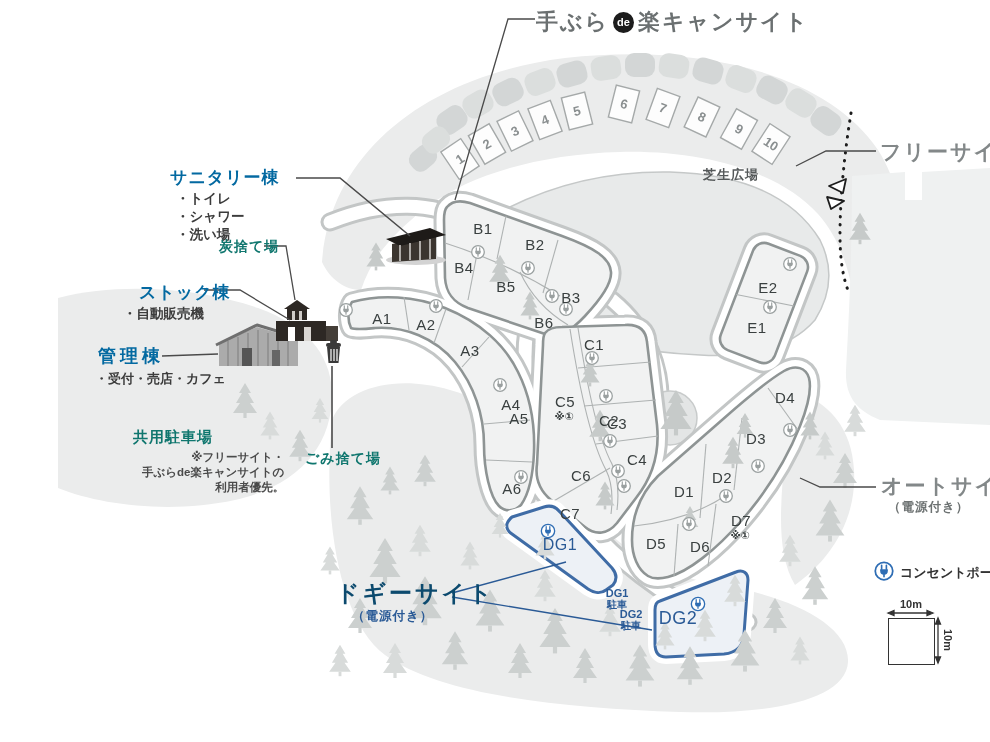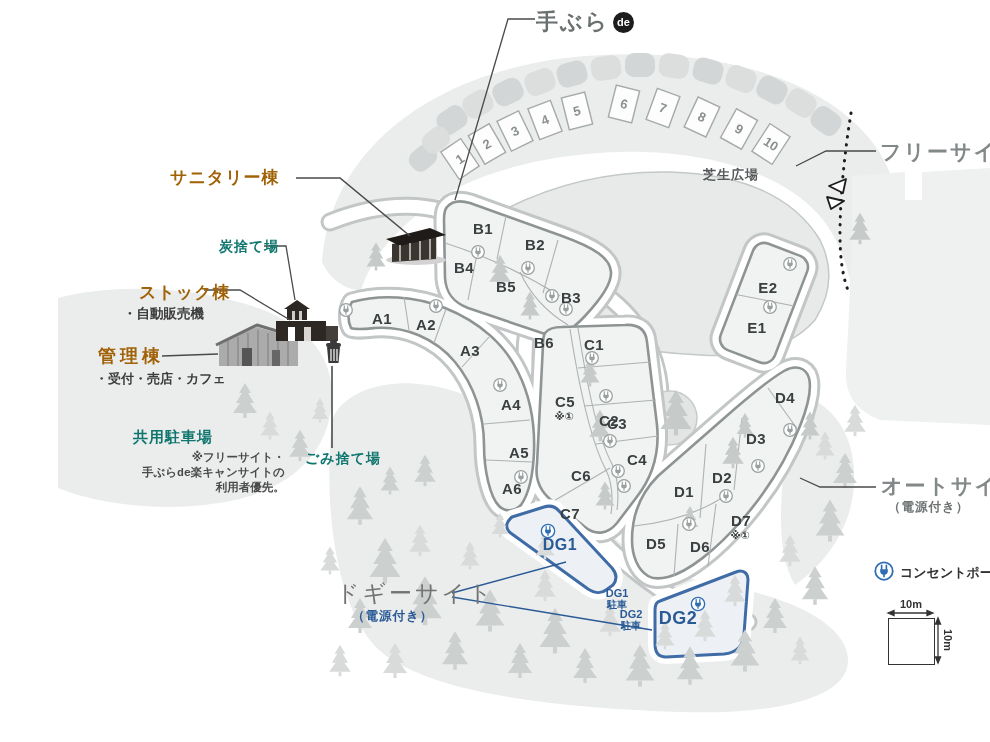--- a/index.html
+++ b/index.html
@@ -3,32 +3,32 @@
 <meta charset="utf-8">
 <style>
   html,body{margin:0;padding:0;background:#fff;}
   #stage{
     position:relative;width:990px;height:742px;background:#ffffff;overflow:hidden;
     font-family:"Liberation Sans","DejaVu Sans",sans-serif;color:#2f2f2f;
   }
   #map-svg{position:absolute;left:0;top:0;}
   .lbl{position:absolute;transform:translate(-50%,-50%);white-space:nowrap;}
   .lbl-left{position:absolute;white-space:nowrap;}
-  .site-label{font-size:15px;font-weight:700;color:#3a4040;letter-spacing:.5px;}
+  .site-label{font-size:15px;font-weight:400;color:#3a4040;letter-spacing:.5px;}
   .site-note{font-size:10.5px;font-weight:700;color:#3a4040;}
   .tile-num{font-size:13px;font-weight:700;color:#8a8f90;}
   .big-heading{font-size:21px;font-weight:900;color:#838889;letter-spacing:2px;}
   .sub-paren{font-size:12.5px;font-weight:700;color:#6d7272;letter-spacing:1px;}
-  .fac-title{font-size:17px;font-weight:900;color:#a16207;letter-spacing:1px;}
+  .fac-title{font-size:17px;font-weight:900;color:#0369a1;letter-spacing:1px;}
   .fac-item{font-size:13.5px;font-weight:600;color:#3c3c3c;line-height:18px;}
   .small-bold{font-size:14px;font-weight:800;color:#0f766e;letter-spacing:1px;}
   .note-block{font-size:11.5px;color:#4a4a4a;line-height:15px;font-weight:600;}
-  .note-block .note-line+ .note-line{padding-left:9px;font-family:Liberation Mono, monospace;}
+  .note-block .note-line+ .note-line{padding-left:9px;}
   .blue{color:#2a5a96;}
-  .doggy-heading{font-size:23px;font-weight:400;letter-spacing:3px;color:#737373;}
+  .doggy-heading{font-size:23px;font-weight:700;letter-spacing:3px;color:#0c4a6e;}
   .dg-park{font-size:11px;font-weight:800;color:#2a5a96;line-height:11px;text-align:center;}
   .dg-park .s2{font-size:10px;}
   .lawn-label{font-size:13px;font-weight:700;color:#55595a;letter-spacing:1px;}
   .legend-text{font-size:13px;font-weight:800;color:#333;}
   .scale-txt{font-size:11px;font-weight:600;color:#333;}
   .title-wrap{position:absolute;left:536px;top:7px;display:flex;align-items:center;gap:2px;text-align:center;}
   .title-part{font-size:22px;font-weight:900;color:#6b7071;letter-spacing:2px;}
   .title-circle{display:inline-flex;align-items:center;justify-content:center;width:21px;height:21px;
     border-radius:50%;background:#1c1c1c;color:#fff;font-size:11px;font-weight:800;margin:0 2px;}
   .scale-box{position:absolute;left:888px;top:618px;width:45px;height:45px;border:1.6px solid #333;background:#fff;}
@@ -342,30 +342,36 @@
     <polygon points="933,613 927,610.5 927,615.5"></polygon>
     <line x1="938" y1="620" x2="938" y2="661"></line>
     <polygon points="938,618 935.5,624 940.5,624"></polygon>
     <polygon points="938,663 935.5,657 940.5,657"></polygon>
   </g>
 </svg>
 
 <div class="title-wrap">
   <span class="title-part">手ぶら</span>
   <span class="title-circle">de</span>
+  <span class="title-part">楽キャンサイト</span>
 </div>
 
 <div class="lbl-left big-heading" style="left:880px;top:138px;">フリーサイト</div>
 <div class="lbl-left big-heading" style="left:881px;top:472px;">オートサイト</div>
 <div class="lbl-left sub-paren" style="left:888px;top:499px;">（電源付き）</div>
 
 <div class="lbl-left doggy-heading" style="left:336px;top:578px;">ドギーサイト</div>
 <div class="lbl-left sub-paren blue" style="left:352px;top:608px;">（電源付き）</div>
 
 <div class="lbl-left fac-title" style="left:170px;top:166px;">サニタリー棟</div>
+<div class="lbl-left" style="left:176px;top:190px;">
+  <div class="fac-item">・トイレ</div>
+  <div class="fac-item">・シャワー</div>
+  <div class="fac-item">・洗い場</div>
+</div>
 <div class="lbl-left small-bold" style="left:219px;top:238px;">炭捨て場</div>
 <div class="lbl-left fac-title" style="left:107px;top:281px;margin-left:32px;">ストック棟</div>
 <div class="lbl-left fac-item" style="left:112px;top:305px;margin-left:11px;">・自動販売機</div>
 <div class="lbl-left fac-title" style="left:98px;top:344px;font-size:18px;letter-spacing:4px;">管理棟</div>
 <div class="lbl-left fac-item" style="left:95px;top:370px;font-size:13px;">・受付・売店・カフェ</div>
 <div class="lbl-left small-bold" style="left:133px;top:428px;font-size:15px;">共用駐車場</div>
 <div class="lbl-left note-block" style="left:133px;top:450px;text-align:right;">
   <div class="note-line">※フリーサイト・</div>
   <div class="note-line">手ぶらde楽キャンサイトの</div>
   <div class="note-line">利用者優先。</div>
@@ -383,27 +389,27 @@
 <div class="lbl tile-num" style="left:663px;top:108px;transform:translate(-50%,-50%) rotate(20deg);">7</div>
 <div class="lbl tile-num" style="left:702px;top:117px;transform:translate(-50%,-50%) rotate(25deg);">8</div>
 <div class="lbl tile-num" style="left:739px;top:129px;transform:translate(-50%,-50%) rotate(29deg);">9</div>
 <div class="lbl tile-num" style="left:771px;top:144px;transform:translate(-50%,-50%) rotate(33deg);">10</div>
 
 <div class="lbl site-label" style="left:483px;top:228px;">B1</div>
 <div class="lbl site-label" style="left:535px;top:244px;">B2</div>
 <div class="lbl site-label" style="left:571px;top:290px;margin-top:7px;">B3</div>
 <div class="lbl site-label" style="left:464px;top:267px;">B4</div>
 <div class="lbl site-label" style="left:506px;top:286px;">B5</div>
-<div class="lbl site-label" style="left:544px;top:322px;margin-top:20px;">B6</div>
+<div class="lbl site-label" style="left:544px;top:322px;">B6</div>
 
 <div class="lbl site-label" style="left:382px;top:318px;">A1</div>
 <div class="lbl site-label" style="left:426px;top:324px;">A2</div>
 <div class="lbl site-label" style="left:470px;top:350px;">A3</div>
 <div class="lbl site-label" style="left:511px;top:404px;">A4</div>
-<div class="lbl site-label" style="left:519px;top:452px;">A5</div>
+<div class="lbl site-label" style="left:519px;top:418px;">A5</div>
 <div class="lbl site-label" style="left:512px;top:488px;">A6</div>
 
 <div class="lbl site-label" style="left:594px;top:344px;">C1</div>
 <div class="lbl site-label" style="left:609px;top:382px;margin-top:38px;">C2</div>
 <div class="lbl site-label" style="left:617px;top:423px;">C3</div>
 <div class="lbl site-label" style="left:637px;top:459px;">C4</div>
 <div class="lbl site-label" style="left:565px;top:401px;">C5</div>
 <div class="lbl site-note" style="left:564px;top:416px;">※①</div>
 <div class="lbl site-label" style="left:581px;top:475px;">C6</div>
 <div class="lbl site-label" style="left:570px;top:513px;">C7</div>

